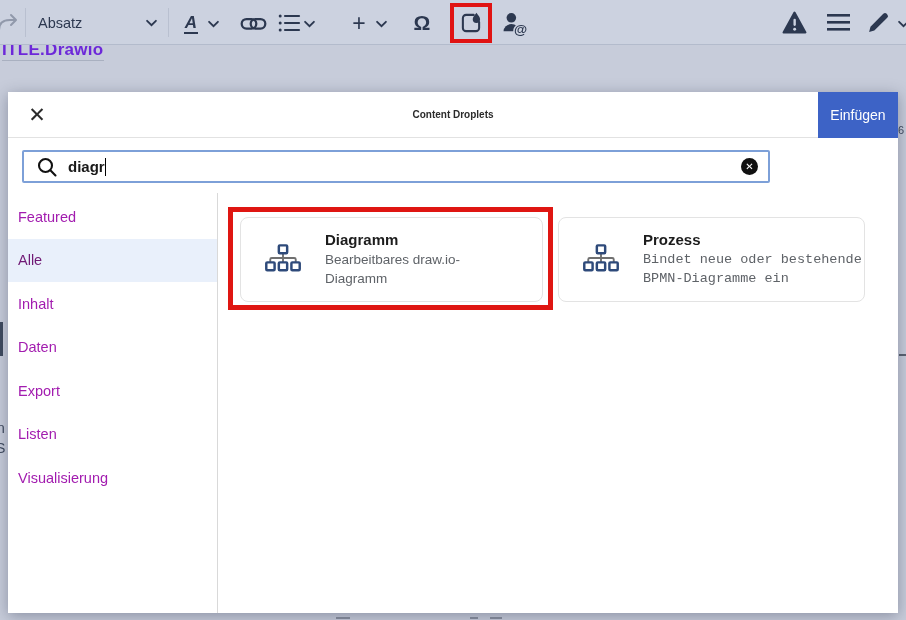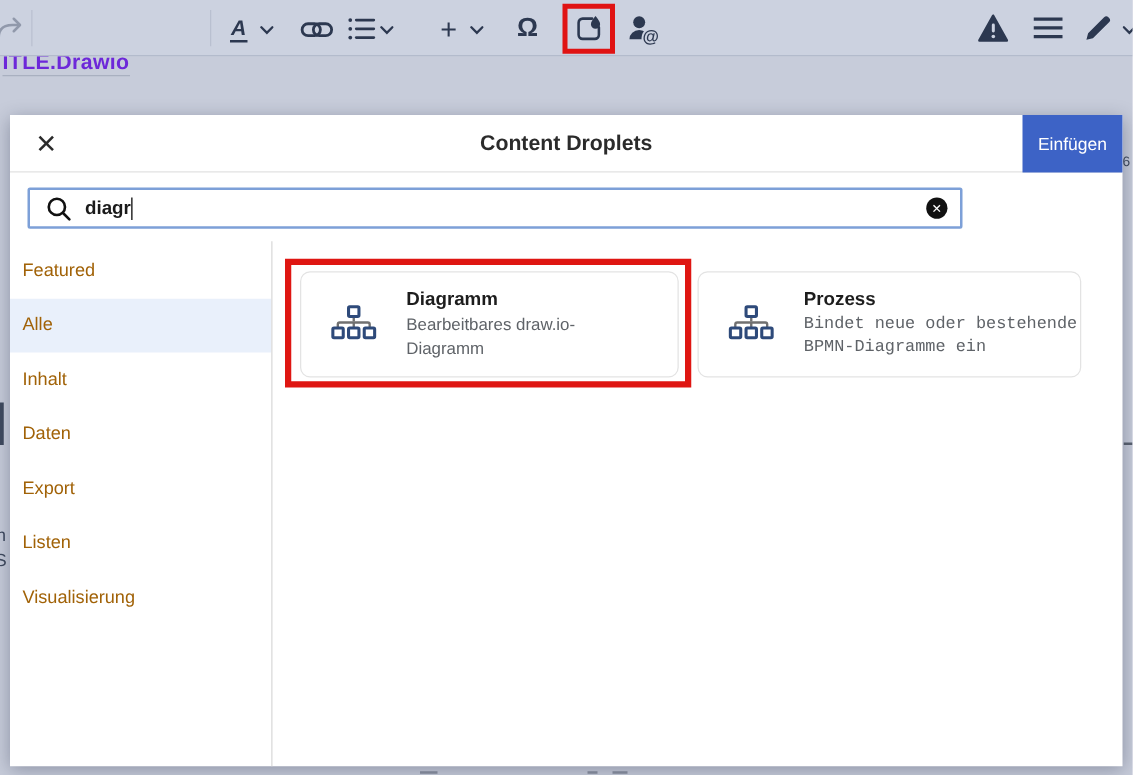--- a/index.html
+++ b/index.html
@@ -29,39 +29,39 @@
   .omega-glyph { font-size:21px; font-weight:600; }
   .red-box-toolbar { position:absolute; left:450px; top:3px; width:42px; height:40px;
                      border:4px solid #e01313; z-index:4; }
 
   
   .modal { position:absolute; left:8px; top:92px; width:890px; height:521px; background:#fff;
            box-shadow:0 3px 14px rgba(25,35,60,.35); z-index:2; }
   .modal-header { position:absolute; left:0; top:0; width:890px; height:46px; background:#fff;
                   border-bottom:1px solid #e2e2e2; }
   .modal-title { position:absolute; left:0; top:0; width:890px; height:46px; line-height:46px;
-                 text-align:center; font-size:17px; font-weight:bold; color:#2b2b2b; }
+                 text-align:center; font-size:10px; font-weight:bold; color:#2b2b2b; }
   .close-btn { position:absolute; left:14px; top:9px; width:30px; height:28px; display:flex;
                align-items:center; justify-content:center; font-size:21px; color:#2b2b2b; cursor:pointer; }
   .insert-btn { position:absolute; left:810px; top:0; width:80px; height:46px; background:#3d63c6;
                 color:#fff; font-size:14px; font-weight:normal; display:flex; align-items:center;
                 justify-content:center; cursor:pointer; z-index:6; }
 
   .search-wrap { position:absolute; left:14px; top:58px; width:748px; height:33px; background:#fff;
                  border:2px solid #7da0d8; border-radius:2px; display:flex; align-items:center; }
   .search-text { font-size:15px; color:#1a1a1a; margin-left:10px;font-weight:bold; }
   .caret { display:inline-block; width:1.5px; height:18px; background:#000; vertical-align:middle; }
   .search-clear { margin-left:auto; margin-right:10px; width:17px; height:17px; border-radius:50%;
                   background:#111; color:#fff; font-size:10px; display:flex; align-items:center;
                   justify-content:center; cursor:pointer; }
 
   .sidebar { position:absolute; left:0; top:103px; width:209px; }
   .side-item { height:43.5px; display:flex; align-items:center; padding-left:10px; font-size:14.5px;
-               color:#a16207; cursor:pointer; }
-  .side-item.selected { background:#e9f0fb; color:#a16207; }
+               color:#a21caf; cursor:pointer; }
+  .side-item.selected { background:#e9f0fb; color:#701a75; }
   .v-divider { position:absolute; left:209px; top:101px; width:1px; height:420px; background:#d9d9d9; }
 
   .card { position:absolute; top:125px; height:85px; background:#fff; border:1px solid #e3e3e3;
           border-radius:8px; display:flex; align-items:center; padding-left:22px; cursor:pointer; }
   .card-1 { left:232px; width:303px; }
   .card-2 { left:550px; width:307px; }
   .card-icon { flex:0 0 auto; margin-right:22px; }
   .card-title { font-size:15px; font-weight:bold; color:#1d1d1d; margin-bottom:3px; }
   .card-desc { font-size:13.5px; color:#5f6368; line-height:1.4; }
   .card-1 .card-desc { width:172px; }
@@ -87,20 +87,26 @@
   <div class="toolbar">
 
     <div class="tb disabled" style="left:-5px; top:10px; width:26px; height:26px;">
       <svg width="24" height="24" viewBox="0 0 24 24" fill="none" stroke="currentColor" stroke-width="2" stroke-linecap="round" stroke-linejoin="round">
         <path d="M3 19 c0-7 4.5-10 11-10 h5"></path>
         <path d="M15 4 l5 5 -5 5"></path>
       </svg>
     </div>
     <div class="tb-sep" style="left:25px;"></div>
 
+    <div class="tb" style="left:26px; top:0; width:142px; height:45px; justify-content:flex-start; padding-left:12px;">
+      <span class="tb-label">Absatz</span>
+      <svg style="position:absolute; left:120px; top:19px;" width="11" height="8" viewBox="0 0 10 7">
+        <path d="M1 1.5 L5 5.5 L9 1.5" stroke="currentColor" stroke-width="1.7" fill="none" stroke-linecap="round"></path>
+      </svg>
+    </div>
     <div class="tb-sep" style="left:168px;"></div>
 
     <div class="tb" style="left:178px; top:10px; width:26px; height:26px;">
       <span class="fontcolor-a">A</span>
     </div>
     <div class="tb" style="left:206px; top:18px; width:14px; height:12px;">
       <svg width="11" height="8" viewBox="0 0 10 7">
           <path d="M1 1.5 L5 5.5 L9 1.5" stroke="currentColor" stroke-width="1.7" fill="none" stroke-linecap="round"></path>
         </svg>
     </div>

